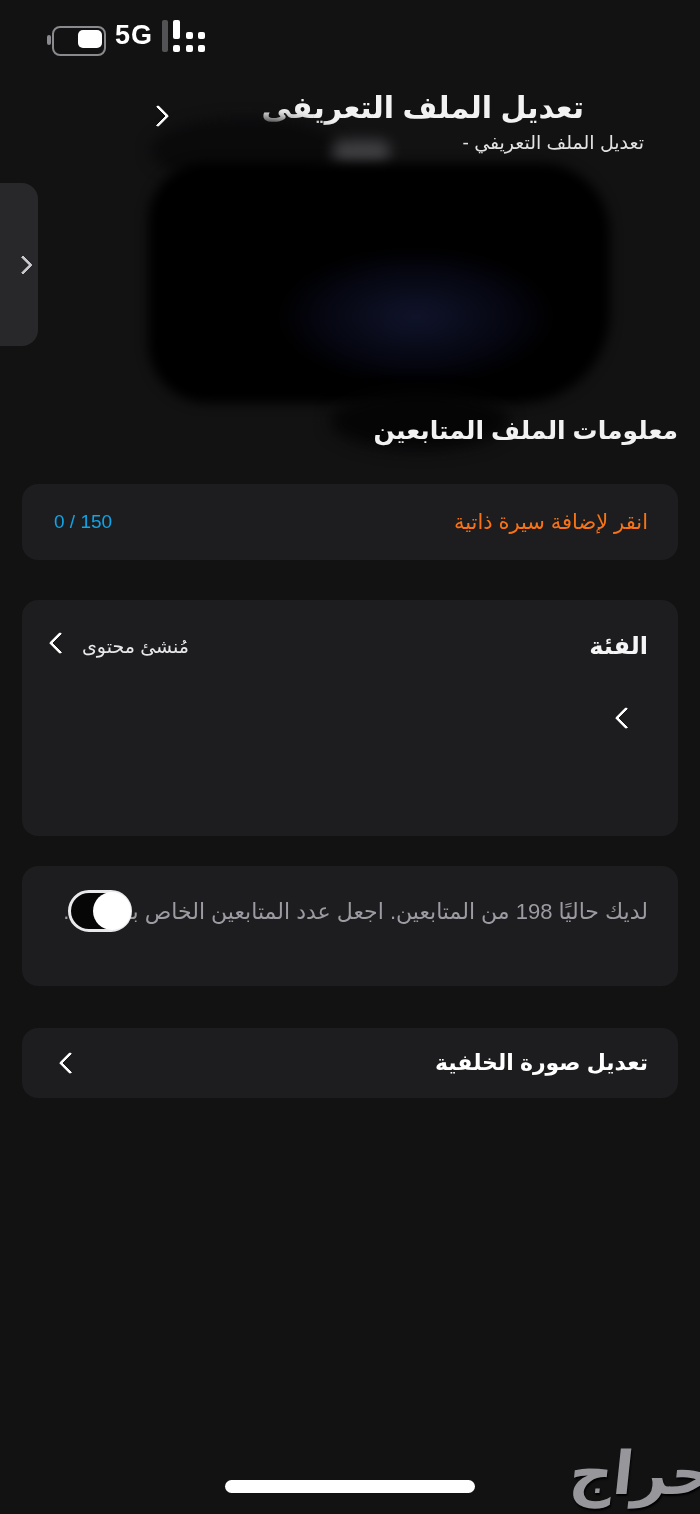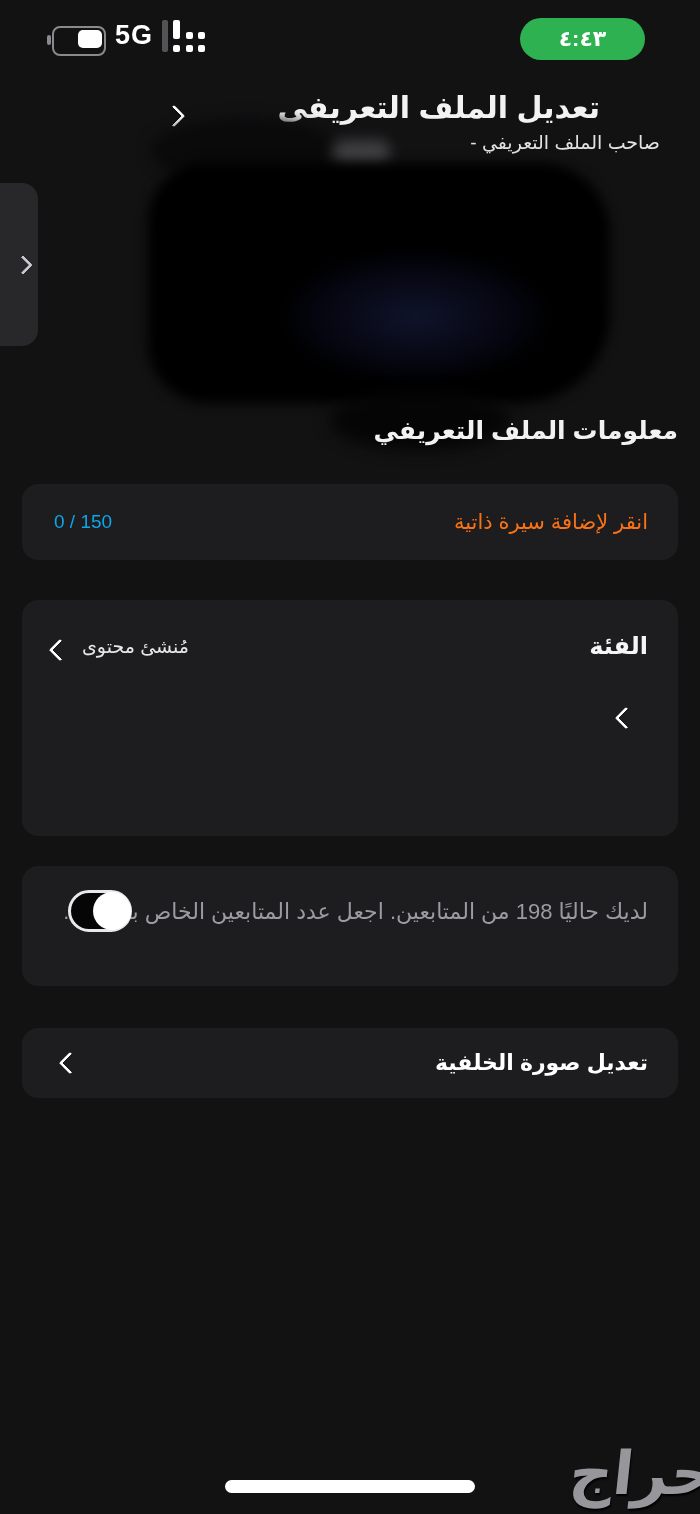--- a/index.html
+++ b/index.html
@@ -16,21 +16,21 @@
   .battery .nub{position:absolute;left:-7px;top:7px;width:4px;height:10px;background:#8a8a8e;border-radius:2px;}
   .battery .fill{position:absolute;right:2px;top:2px;width:24px;height:18px;background:#fff;border-radius:5px;}
   .net-label{position:absolute;left:115px;top:2px;font-size:27px;font-weight:bold;color:#fff;letter-spacing:1px;}
   .signal{position:absolute;left:162px;top:2px;width:50px;height:36px;}
   .signal .bar-dim{position:absolute;left:0;top:0;width:6px;height:32px;background:#6f6f73;border-radius:2px;opacity:.7;}
   .signal .bar-hi{position:absolute;left:11px;top:0;width:7px;height:19px;background:#fff;border-radius:2px;}
   .signal .dot{position:absolute;width:7px;height:7px;background:#fff;border-radius:2px;}
   .timepill{position:absolute;right:55px;top:0;width:125px;height:42px;border-radius:21px;
     display:flex;align-items:center;justify-content:center;font-size:22px;color:#fff;font-weight:bold;}
   
-  .header{position:absolute;top:88px;right:0;width:568px;direction:rtl;}
+  .header{position:absolute;top:88px;right:16px;width:568px;direction:rtl;}
   .back-btn{position:absolute;left:20px;top:6px;width:44px;height:44px;display:flex;align-items:center;justify-content:center;}
   .page-title{margin:0 100px 0 0;text-align:right;font-size:30px;font-weight:bold;color:#f2f2f2;line-height:1.3;}
   .page-subtitle{margin:4px 40px 0 0;text-align:right;font-size:19px;color:#e3e3e3;}
   
   .chev{display:inline-block;width:13px;height:13px;border-left:3.5px solid #fff;border-bottom:3.5px solid #fff;border-radius:2px;}
   .chev-left{transform:rotate(45deg);}
   .chev-right{transform:rotate(-135deg);}
   .chev-dim{border-color:#c9c9cd;}
   
   .side-tab{position:absolute;left:-14px;top:183px;width:52px;height:163px;background:#28282a;
@@ -47,21 +47,21 @@
   .section-title{position:absolute;top:416px;right:22px;left:22px;text-align:right;direction:rtl;
     font-size:25px;font-weight:bold;color:#f2f2f2;}
   
   .card{position:absolute;left:22px;right:22px;background:#1d1d1f;border-radius:16px;direction:rtl;box-sizing:border-box;}
   .card-bio{top:484px;height:76px;display:flex;align-items:center;justify-content:space-between;padding:0 30px 0 32px;}
   .bio-placeholder{font-size:21px;color:#f97316;}
   .bio-counter{font-size:19px;color:#0ea5e9;direction:ltr;}
   .card-info{top:600px;height:236px;padding:10px 30px;}
   .info-row{height:72px;display:flex;align-items:center;justify-content:space-between;}
   .info-label{font-size:24px;font-weight:bold;color:#f5f5f5;}
-  .info-trail{display:flex;align-items:flex-end;gap:14px;direction:rtl;}
+  .info-trail{display:flex;align-items:flex-start;gap:14px;direction:rtl;}
   .info-value{font-size:19px;color:#e8e8ea;}
   .card-followers{top:866px;height:120px;padding:18px 30px 0 30px;}
   .followers-title{font-size:22px;font-weight:bold;color:#f5f5f5;text-align:right;margin:6px 0 0 0;}
   .followers-desc{font-size:22px;color:#9b9ba1;text-align:right;margin:14px 0 0 0;line-height:1.3;}
   .toggle{position:absolute;left:46px;top:24px;width:64px;height:42px;border-radius:22px;
     background:#060607;border:3px solid #e9e9ec;box-sizing:border-box;}
   .toggle .knob{position:absolute;right:-2px;top:-1px;width:38px;height:38px;background:#fff;border-radius:50%;}
   .card-bg{top:1028px;height:70px;display:flex;align-items:center;justify-content:space-between;padding:0 30px 0 40px;}
   .bg-label{font-size:22px;font-weight:bold;color:#ffffff;}
   
@@ -82,43 +82,42 @@
     <div class="net-label">5G</div>
     <div class="signal">
       <span class="bar-dim"></span>
       <span class="bar-hi"></span>
       <span class="dot" style="left:11px;top:25px;"></span>
       <span class="dot" style="left:24px;top:12px;"></span>
       <span class="dot" style="left:24px;top:25px;"></span>
       <span class="dot" style="left:36px;top:12px;"></span>
       <span class="dot" style="left:36px;top:25px;"></span>
     </div>
-    <div class="timepill" style="background:#2eb150;">٤:٤٣</div>
   </div>
 
   <div class="header">
     <div class="back-btn">
       <span class="chev chev-right"></span>
     </div>
     <h1 class="page-title">تعديل الملف التعريفى</h1>
-    <div class="page-subtitle">صاحب الملف التعريفي - </div>
+    <div class="page-subtitle">تعديل الملف التعريفي - </div>
   </div>
 
   <div class="side-tab">
     <span class="chev chev-right chev-dim"></span>
   </div>
 
   <div>
     <div class="blob-top"></div>
     <div class="sub-smudge"></div>
     <div class="blob-main"></div>
     <div class="blob-tail"></div>
   </div>
 
-  <div class="section-title">معلومات الملف التعريفي</div>
+  <div class="section-title">معلومات الملف المتابعين</div>
 
   <div class="card card-bio">
     <span class="bio-placeholder">انقر لإضافة سيرة ذاتية</span>
     <span class="bio-counter">0 / 150</span>
   </div>
 
   <div class="card card-info">
     <div class="info-row">
       <span class="info-label">الفئة</span>
       <span class="info-trail">

